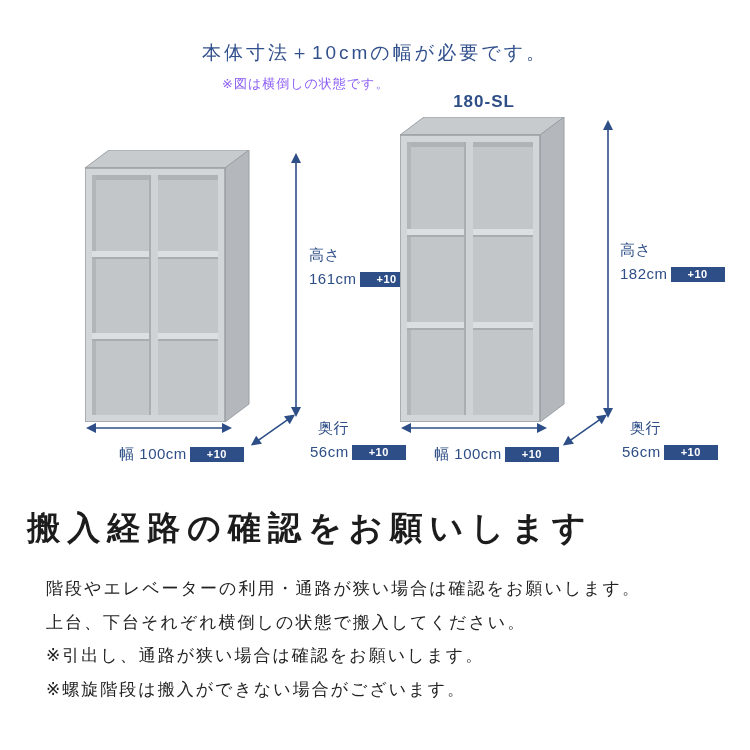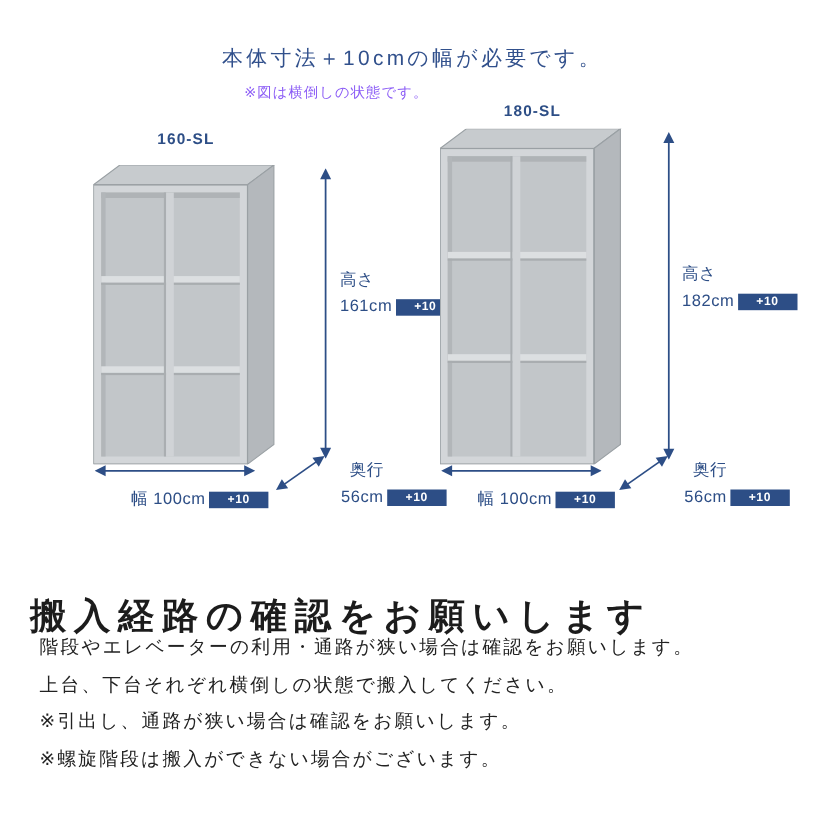--- a/index.html
+++ b/index.html
@@ -7,44 +7,43 @@
     position:relative;width:750px;height:750px;background:#ffffff;overflow:hidden;
     font-family:"Liberation Sans","DejaVu Sans",sans-serif;
   }
   .abs{position:absolute;}
   .title{
     width:750px;text-align:center;font-size:19px;letter-spacing:3px;
     color:#31508c;font-weight:500;
   }
   .subnote{font-size:13px;color:#8b5cf6;letter-spacing:1px;}
   .model{
-    font-size:14px;font-weight:bold;color:#2d4e86;text-align:center;letter-spacing:1px;
+    font-size:17px;font-weight:bold;color:#2d4e86;text-align:center;letter-spacing:1px;
   }
   .dim{color:#2d4e86;font-size:15px;font-weight:500;letter-spacing:0.5px;line-height:24px;}
   .dim .badge{
     display:inline-block;background:#2d4e86;color:#ffffff;font-size:11px;
     line-height:1;padding:2px 17px;margin-left:3px;vertical-align:1px;font-weight:bold;
   }
   .wlabel{text-align:right;}
   .depth-arrow{transform:rotate(-35deg);transform-origin:center;}
   .heading{
     width:620px;text-align:center;font-family:"Liberation Serif","DejaVu Serif",serif;
-    font-size:33px;letter-spacing:7px;color:#1c1c1c;font-weight:600;margin-top:32px;
+    font-size:33px;letter-spacing:7px;color:#1c1c1c;font-weight:600;
   }
   .notes{font-size:17px;color:#222222;letter-spacing:2px;line-height:33.5px;}
 </style>
 </head>
 <body>
 
 <div class="stage">
 
   <div class="abs title" style="top:40px;left:0;">本体寸法＋10cmの幅が必要です。</div>
   <div class="abs subnote" style="top:75px;left:222px;">※図は横倒しの状態です。</div>
 
-  <div class="abs model" style="top:118px;left:85px;width:168px;">160-SL</div>
 
   <svg class="abs" style="left:85px;top:150px;" width="168" height="272" viewBox="0 0 168 272">
     <polygon points="0,18 24,0 164,0 140,18" fill="#c7cbce" stroke="#9aa0a4"></polygon>
     <polygon points="140,18 164,0 164,254 140,272" fill="#b4b8bc" stroke="#9aa0a4"></polygon>
     <rect x="0" y="18" width="140" height="254" fill="#d3d6d9" stroke="#9aa0a4"></rect>
     <rect x="7" y="25" width="126" height="240" fill="#c2c6c9"></rect>
     <rect x="7" y="25" width="126" height="5" fill="#afb3b6"></rect>
     <rect x="7" y="25" width="4" height="240" fill="#b2b6b9"></rect>
     <rect x="7" y="101" width="126" height="6" fill="#dcdfe1"></rect>
     <rect x="7" y="107" width="126" height="2" fill="#a9adb0"></rect>
@@ -136,20 +135,20 @@
   </svg>
   <div class="abs dim" style="left:622px;top:416px;">
     <div style="padding-left:8px;">奥行</div>
     <div>
       <span>56cm</span><span class="badge">+10</span>
     </div>
   </div>
 
   <div class="abs heading" style="top:506px;left:0;">搬入経路の確認をお願いします</div>
 
-  <div class="abs notes" style="left:36px;top:572px;width:680px;">
+  <div class="abs notes" style="left:46px;top:572px;width:680px;">
     <div>階段やエレベーターの利用・通路が狭い場合は確認をお願いします。</div>
     <div>上台、下台それぞれ横倒しの状態で搬入してください。</div>
     <div>※引出し、通路が狭い場合は確認をお願いします。</div>
     <div>※螺旋階段は搬入ができない場合がございます。</div>
   </div>
 
 </div>
 
 </body></html>

